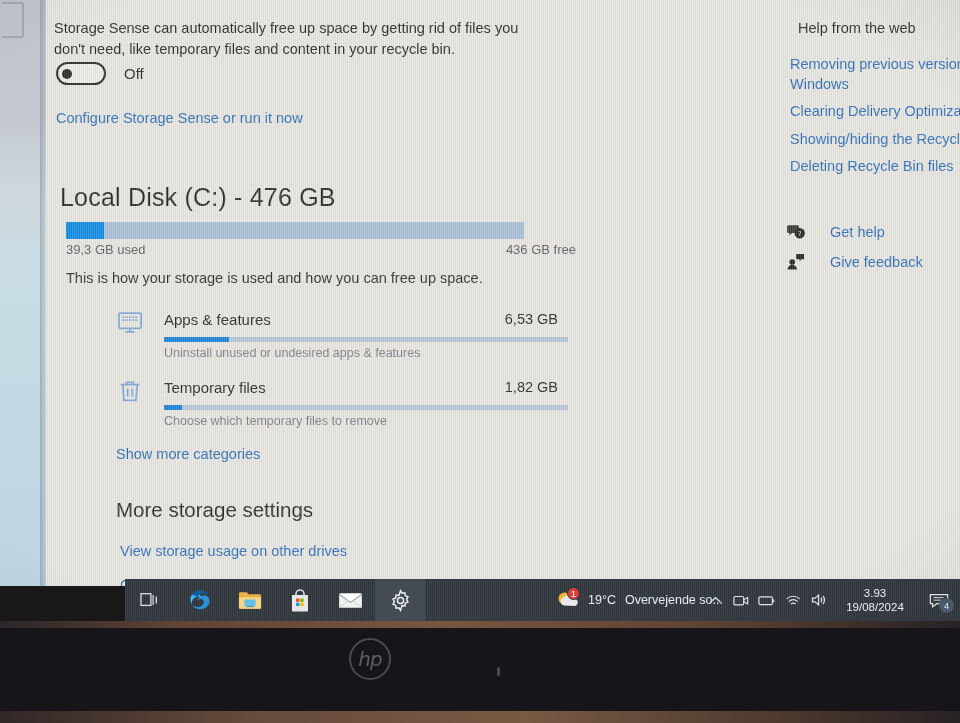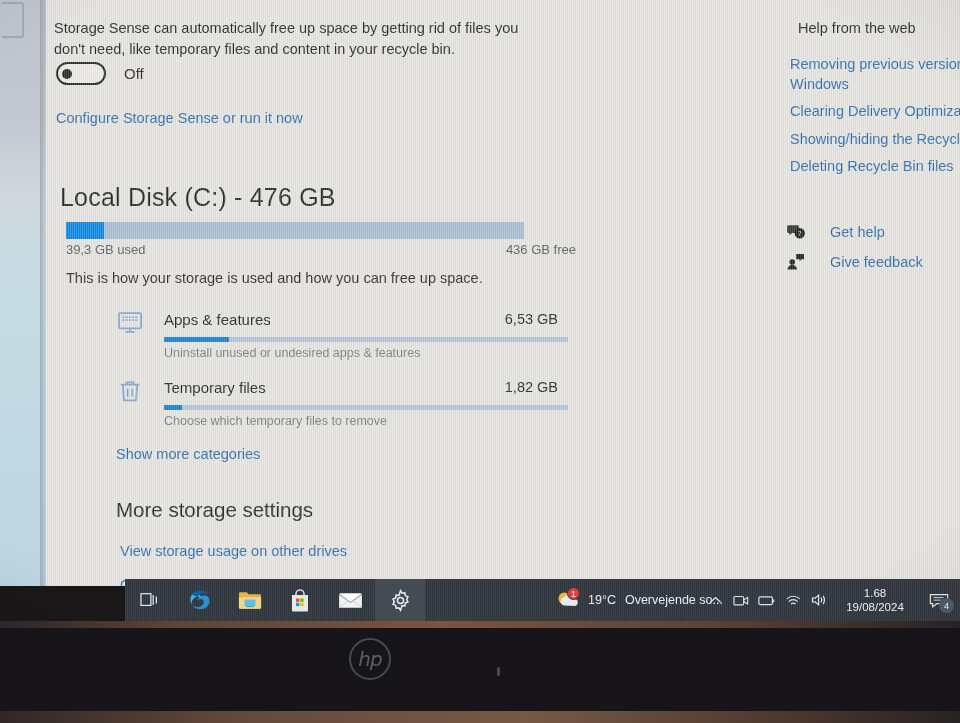--- a/index.html
+++ b/index.html
@@ -516,21 +516,21 @@
       </div>
       <div class="tray-icon">
         <svg width="17" height="14" viewBox="0 0 18 15" fill="none" stroke="currentColor" stroke-width="1.3">
           <path d="M1.5 5.5h2.8L8 2.2v10.6L4.3 9.5H1.5z"></path>
           <path d="M10.5 5c1.1 1.4 1.1 3.6 0 5"></path>
           <path d="M12.8 3c2 2.5 2 6.5 0 9"></path>
         </svg>
       </div>
 
       <div id="tray-clock">
-        <span>1.68</span>
+        <span>3.93</span>
         <span>19/08/2024</span>
       </div>
 
       <div id="tray-action">
         <svg width="20" height="17" viewBox="0 0 22 18" fill="none" stroke="currentColor" stroke-width="1.3">
           <path d="M1.5 2.5h19v10h-12l-4.5 3.5v-3.5h-2.5z"></path>
           <path d="M5 5.8h11M5 8.6h8" stroke-width="1"></path>
         </svg>
         <span id="action-badge">4</span>
       </div>

